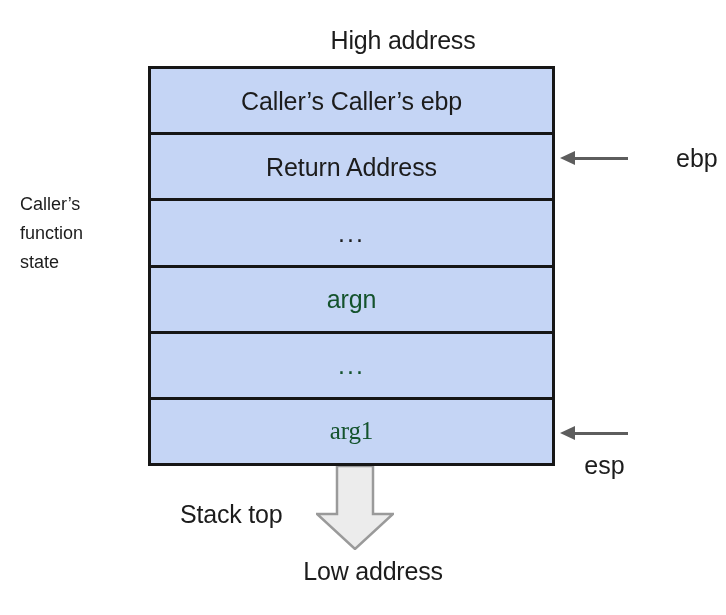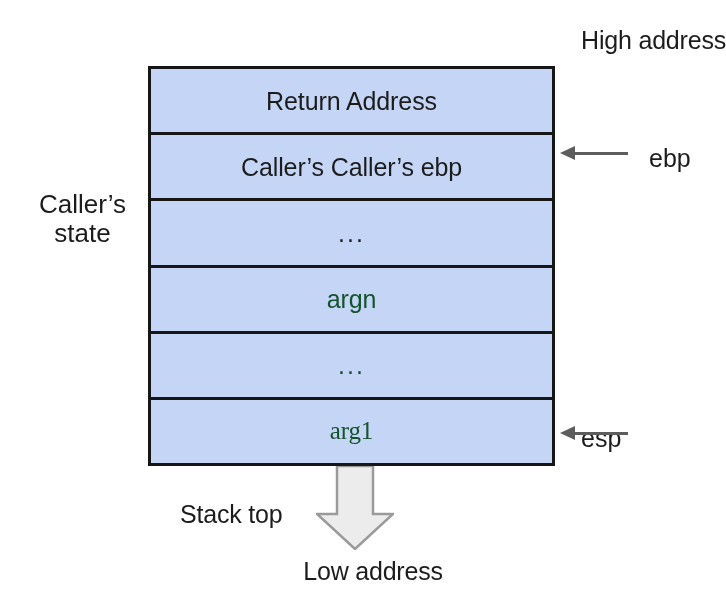--- a/index.html
+++ b/index.html
@@ -27,21 +27,21 @@
     font-size: 25px;
     line-height: 28px;
     color: #1c1c1c;
     white-space: nowrap;
     letter-spacing: -0.2px;
   }
   #high-address-label {
     left: 0;
     right: 0;
     top: 26px;
-    text-align: right;
+    text-align: center;
     padding-left: 80px;   
   }
   #low-address-label {
     left: 0;
     right: 0;
     top: 557px;
     text-align: center;
     padding-left: 20px;
   }
   #stack-top-label {
@@ -50,24 +50,24 @@
     font-size: 25px;
     margin-top: 21px;
   }
 
   
   #caller-state-label {
     position: absolute;
     left: 20px;
     top: 190px;
     width: 125px;
-    font-size: 26px;
+    font-size: 18px;
     line-height: 29px;
     color: #1c1c1c;
-    text-align: center;
+    text-align: left;
   }
   #caller-state-label span { display: block; }
 
   
   #stack-box {
     position: absolute;
     left: 148px;
     top: 66px;
     width: 407px;
     height: 400px;
@@ -94,22 +94,23 @@
     border-bottom: none;
     font-family: Liberation Serif, serif;
   }
   .stack-row.red { color: #14532d; }
   .stack-row.ellipsis { font-size: 25px; letter-spacing: 2px; }
 
   
   .pointer {
     position: absolute;
     display: flex;
-    align-items: flex-start;
+    align-items: center;
     height: 26px;
+    gap: 27px;
   }
   .pointer .arrow-wrap {
     position: relative;
     width: 68px;
     height: 16px;
   }
   .pointer .arrow-shaft {
     position: absolute;
     left: 14px;
     top: 7px;
@@ -148,26 +149,27 @@
 </style>
 </head>
 <body>
 
 <div id="diagram">
 
   <div class="caption" id="high-address-label">High address</div>
 
   <div id="caller-state-label">
     <span>Caller’s</span>
+    <span>function</span>
     <span>state</span>
   </div>
 
   <div id="stack-box">
+    <div class="stack-row">Caller’s Caller’s ebp</div>
     <div class="stack-row">Return Address</div>
-    <div class="stack-row">Caller’s Caller’s ebp</div>
     <div class="stack-row ellipsis">...</div>
     <div class="stack-row red">argn</div>
     <div class="stack-row red ellipsis">...</div>
     <div class="stack-row red">arg1</div>
   </div>
 
   <div class="pointer" id="ebp-pointer">
     <span class="arrow-wrap">
       <span class="arrow-shaft"></span>
       <span class="arrow-head"></span>

